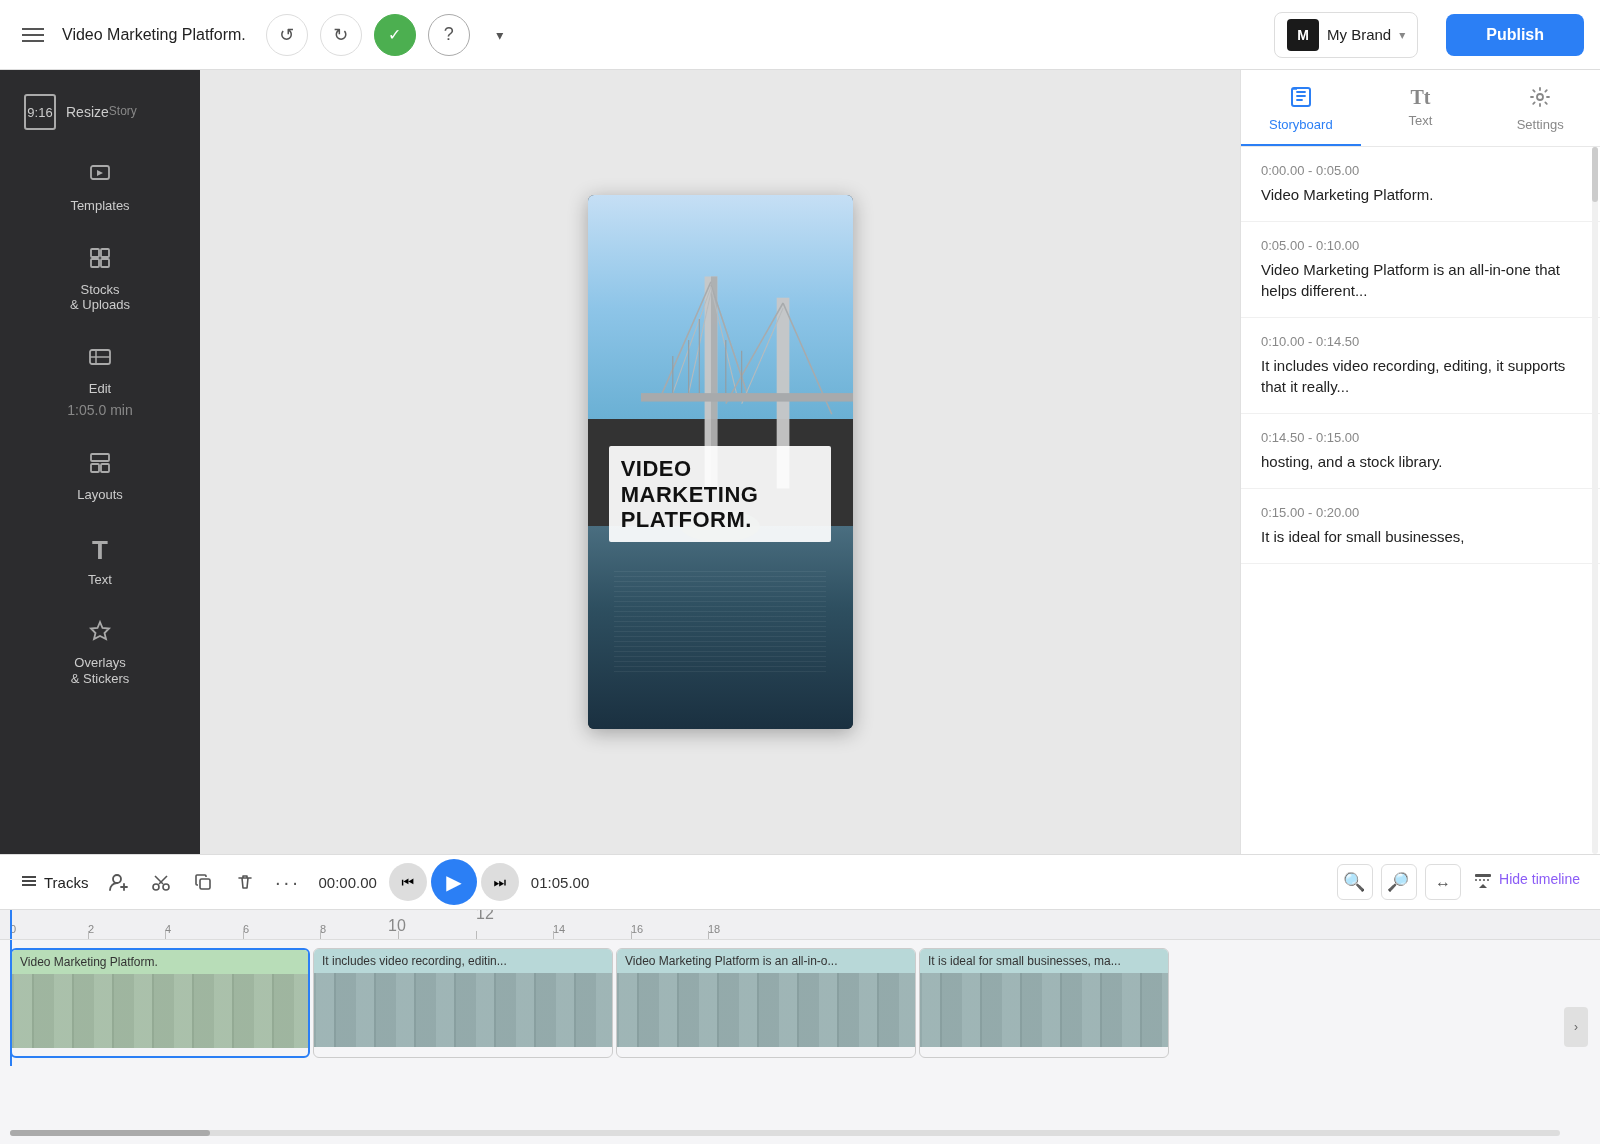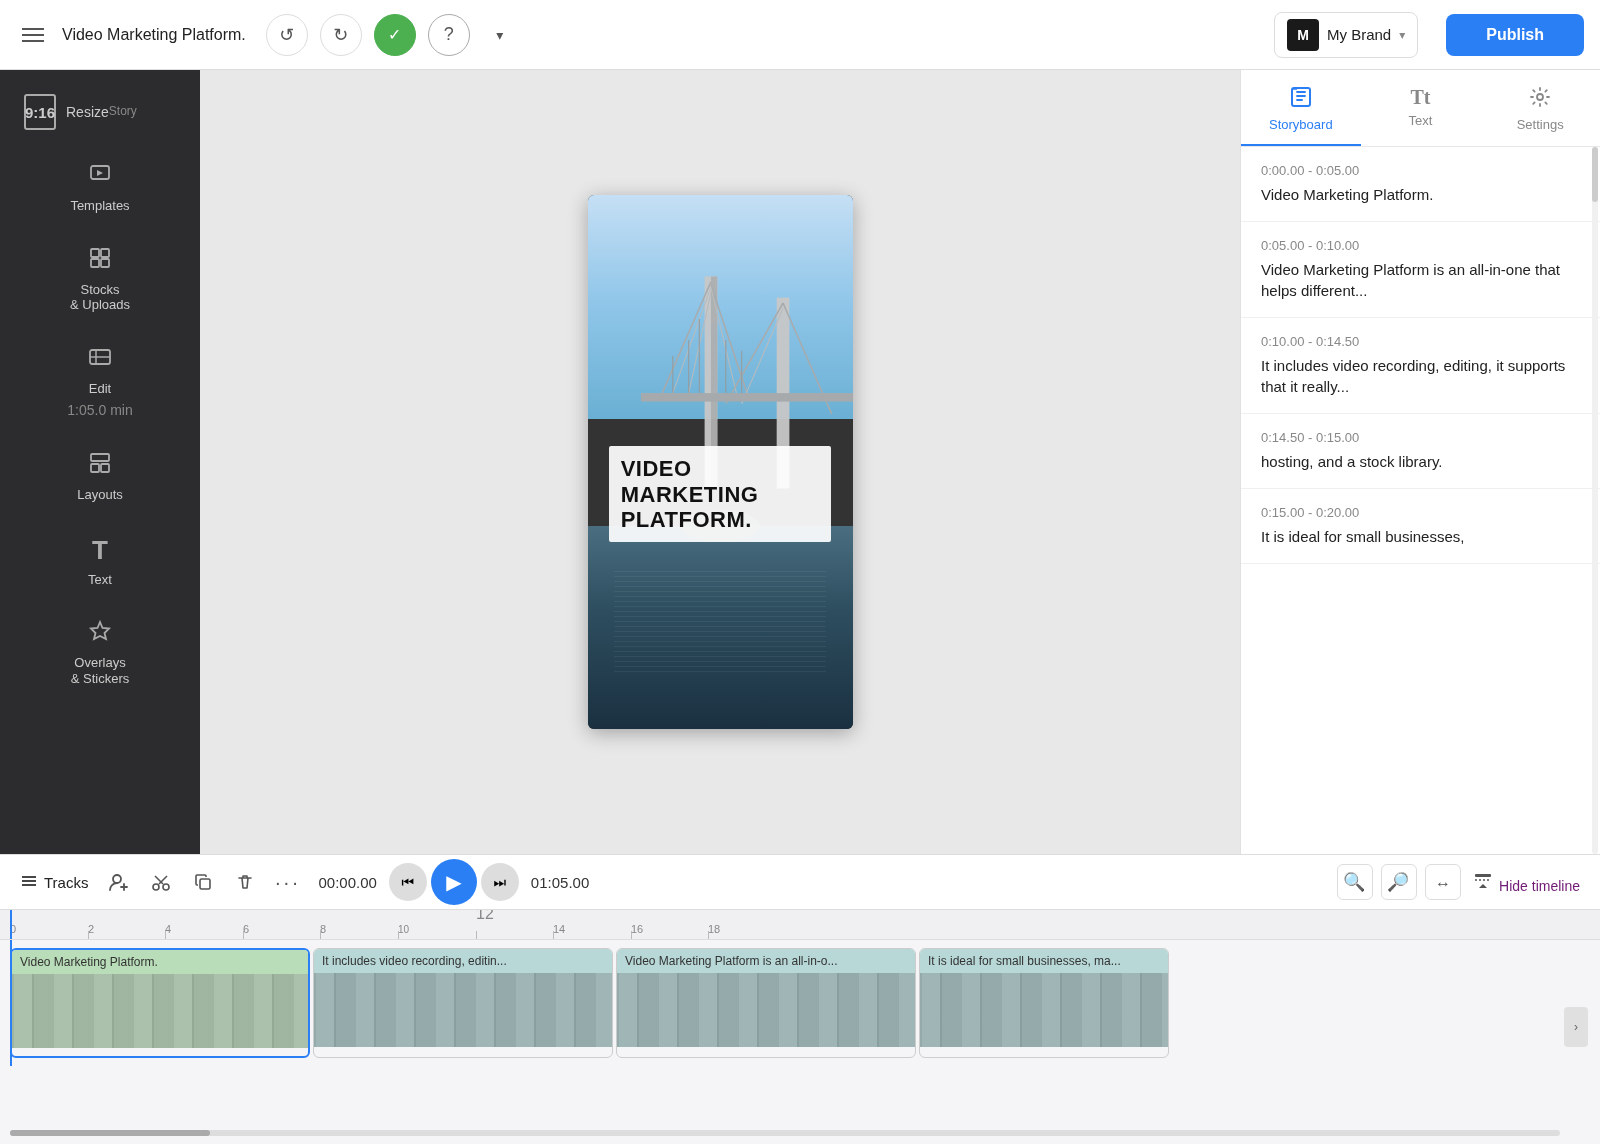--- a/index.html
+++ b/index.html
@@ -138,23 +138,23 @@
       width: 36px; height: 36px; border: 1px solid #ddd; border-radius: 6px;
       background: #fff; cursor: pointer; display: flex; align-items: center; justify-content: center;
       font-size: 16px; color: #555;
     }
     .tl-fit-btn {
       width: 36px; height: 36px; border: 1px solid #ddd; border-radius: 6px;
       background: #fff; cursor: pointer; display: flex; align-items: center; justify-content: center;
       font-size: 16px; color: #555;
     }
     .tl-hide-btn {
-      display: flex; align-items: flex-end; gap: 6px;
+      display: flex; align-items: flex-start; gap: 6px;
       background: transparent; border: none; cursor: pointer;
-      font-size: 14px; color: #701a75; padding: 6px 8px; border-radius: 6px;
+      font-size: 14px; color: #8b5cf6; padding: 6px 8px; border-radius: 6px;
     }
     .timeline-scrollbar-track {
       height: 6px; background: #ddd; border-radius: 3px; position: relative;
     }
     .timeline-scrollbar-thumb {
       height: 6px; background: #aaa; border-radius: 3px; width: 200px;
     }
     .right-scroll-arrow {
       position: absolute; right: 12px; top: 50%; transform: translateY(-50%);
       width: 24px; height: 40px; background: #e0e0e0; border-radius: 4px;
@@ -186,21 +186,21 @@
 
   <button class="publish-btn">Publish</button>
 </div>
 
 <div style="display:flex; height: calc(1144px - 70px - 290px); position: relative;">
 
   <div class="sidebar">
 
     <div class="sidebar-item resize-item">
       <div class="resize-aspect">
-        <span style="font-size:15px; font-weight:700; color:#ccc;">9:16</span>
+        <span style="font-size:13px; font-weight:400; color:#ccc;">9:16</span>
       </div>
       <div class="resize-text">
         <span class="r-label">Resize</span>
         <span class="r-sub">Story</span>
       </div>
     </div>
 
     <div class="sidebar-item">
       <span class="icon">
         <svg width="24" height="24" viewBox="0 0 24 24" fill="none">
@@ -447,21 +447,21 @@
       <div style="position:absolute; left:10px; bottom:0; width:1px; height:8px; background:#bbb;"></div>
 
       <div style="position:absolute; left:88px; bottom:4px; font-size:11px; color:#888;">2</div>
       <div style="position:absolute; left:88px; bottom:0; width:1px; height:8px; background:#bbb;"></div>
       <div style="position:absolute; left:165px; bottom:4px; font-size:11px; color:#888;">4</div>
       <div style="position:absolute; left:165px; bottom:0; width:1px; height:8px; background:#bbb;"></div>
       <div style="position:absolute; left:243px; bottom:4px; font-size:11px; color:#888;">6</div>
       <div style="position:absolute; left:243px; bottom:0; width:1px; height:8px; background:#bbb;"></div>
       <div style="position:absolute; left:320px; bottom:4px; font-size:11px; color:#888;">8</div>
       <div style="position:absolute; left:320px; bottom:0; width:1px; height:8px; background:#bbb;"></div>
-      <div style="position:absolute; left:398px; bottom:4px; font-size:10px; color:#888;">10</div>
+      <div style="position:absolute; left:388px; bottom:4px; font-size:16px; color:#888;">10</div>
       <div style="position:absolute; left:398px; bottom:0; width:1px; height:8px; background:#bbb;"></div>
       <div style="position:absolute; left:476px; bottom:16px; font-size:16px; color:#888;">12</div>
       <div style="position:absolute; left:476px; bottom:0; width:1px; height:8px; background:#bbb;"></div>
       <div style="position:absolute; left:553px; bottom:4px; font-size:11px; color:#888;">14</div>
       <div style="position:absolute; left:553px; bottom:0; width:1px; height:8px; background:#bbb;"></div>
       <div style="position:absolute; left:631px; bottom:4px; font-size:11px; color:#888;">16</div>
       <div style="position:absolute; left:631px; bottom:0; width:1px; height:8px; background:#bbb;"></div>
       <div style="position:absolute; left:708px; bottom:4px; font-size:11px; color:#888;">18</div>
       <div style="position:absolute; left:708px; bottom:0; width:1px; height:8px; background:#bbb;"></div>
 

